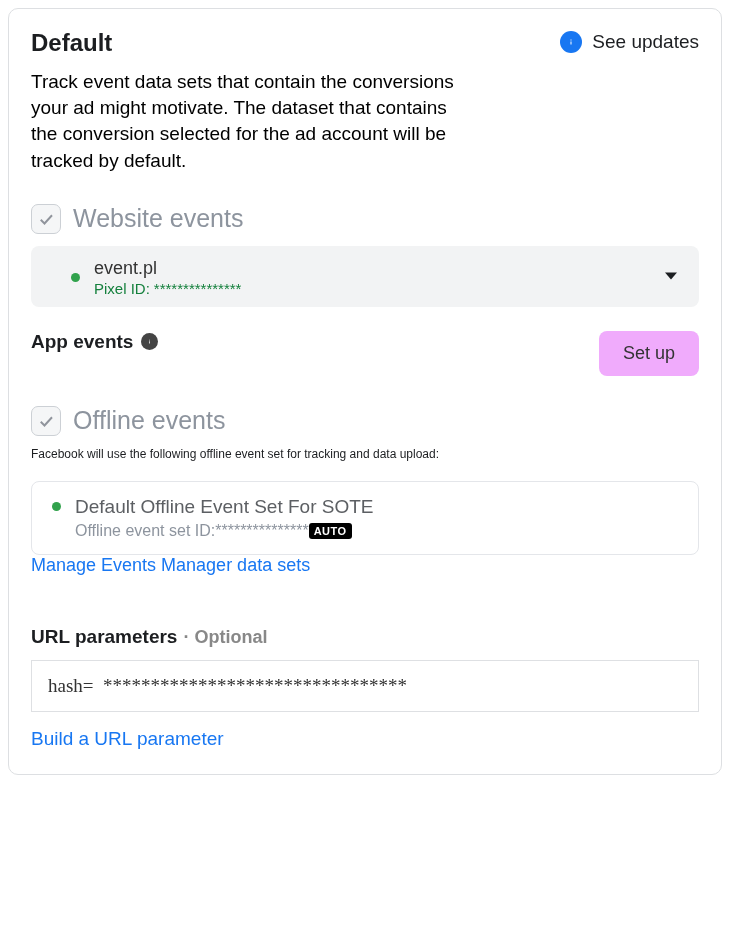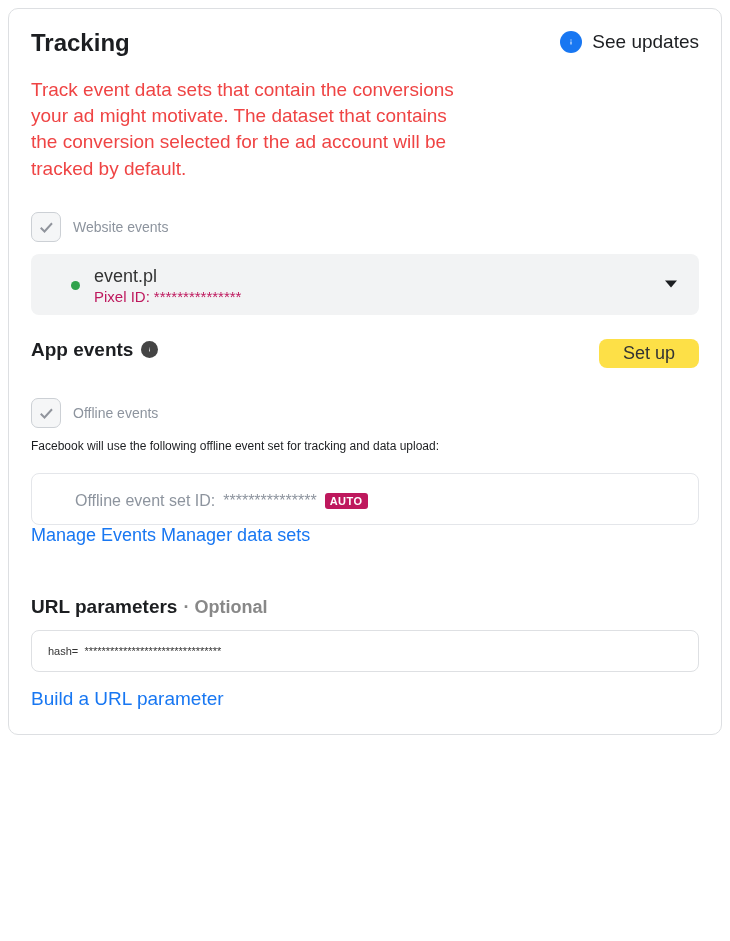--- a/index.html
+++ b/index.html
@@ -20,24 +20,24 @@
       align-items: flex-start;
       justify-content: space-between;
     }
     .header-left { max-width: 440px; }
     .title {
       font-size: 24px;
       font-weight: 700;
       color: #1c1e21;
     }
     .subtitle {
-      margin-top: 20px;
+      margin-top: 12px;
       font-size: 19px;
       line-height: 1.38;
-      color: #ef4444;
+      color: #000000;
     }
     .see-updates {
       display: flex;
       align-items: center;
       gap: 10px;
       cursor: pointer;
       margin-top: 2px;
     }
     .see-updates-text {
       font-size: 19px;
@@ -56,21 +56,21 @@
     .checkbox {
       width: 30px; height: 30px;
       border: 1px solid #ccd0d5;
       border-radius: 7px;
       background: #f5f6f7;
       display: flex; align-items: center; justify-content: center;
       cursor: pointer;
     }
     .checkbox svg { width: 18px; height: 18px; stroke: #90949c; stroke-width: 2.6; fill: none; }
     .checkbox-label {
-      font-size: 14px;
+      font-size: 25px;
       color: #8d949e;
     }
 
     .pixel-block {
       margin-top: 12px;
       background: #f2f3f4;
       border-radius: 8px;
       padding: 12px 18px 10px 18px;
       display: flex;
       align-items: center;
@@ -79,45 +79,45 @@
     }
     .green-dot {
       width: 9px; height: 9px; border-radius: 50%;
       background: #31a24c;
       margin-left: 22px;
       flex-shrink: 0;
     }
     .pixel-info { flex: 1; }
     .pixel-name { font-size: 18px; color: #333; }
     .pixel-sub {
-      font-size: 15px; color: #be185d; margin-top: 1px;
+      font-size: 15px; color: #15803d; margin-top: 1px;
       display: flex; align-items: baseline; gap: 4px;
     }
     .pixel-chevron {
       margin-right: 4px;
       cursor: pointer;
     }
     .pixel-chevron svg { width: 12px; height: 12px; }
 
     .app-events-row {
       margin-top: 24px;
       display: flex; align-items: flex-start; justify-content: space-between;
     }
     .app-events-left { display: flex; align-items: center; gap: 8px; }
     .app-events-label { font-size: 19px; font-weight: 700; color: #1c1e21; }
     .info-small {
       width: 17px; height: 17px; border-radius: 50%;
       background: #444; display: flex; align-items: center; justify-content: center;
     }
     .info-small svg { width: 9px; height: 9px; fill: #fff; }
     .setup-btn {
-      background: #fde047;
+      background: #f0abfc;
       border: none;
       border-radius: 8px;
-      padding: 4px 24px;
+      padding: 12px 24px;
       font-size: 18px;
       color: #333;
       cursor: pointer;
     }
 
     .offline-desc {
       margin-top: 10px;
       font-size: 12px;
       line-height: 1.4;
       color: #1c1e21;
@@ -132,24 +132,24 @@
     .offline-header { display: flex; align-items: center; gap: 14px; }
     .offline-green-dot {
       width: 9px; height: 9px; border-radius: 50%;
       background: #31a24c; flex-shrink: 0;
     }
     .offline-name { font-size: 19px; color: #5c5f63; }
     .offline-sub {
       margin-top: 4px;
       margin-left: 23px;
       font-size: 16px; color: #8d949e;
-      display: flex; align-items: center; gap: 8px;
+      display: flex; align-items: center; gap: 0;
     }
     .auto-badge {
-      background: #be185d;
+      background: #000000;
       color: #fff;
       font-size: 11px;
       font-weight: 600;
       padding: 2px 5px;
       border-radius: 3px;
       letter-spacing: 0.5px;
     }
 
     .link {
       color: #1877f2;
@@ -163,37 +163,37 @@
       margin-top: 22px;
       display: flex; align-items: baseline; gap: 6px;
     }
     .url-params-label { font-size: 19px; font-weight: 700; color: #1c1e21; margin-top: 28px; }
     .url-params-opt { font-size: 18px; font-weight: 700; color: #888; }
 
     .url-input {
       margin-top: 12px;
       width: 100%;
       border: 1px solid #dee0e3;
-      border-radius: 8px;
+      border-radius: 0;
       padding: 14px 16px;
-      font-size: 11px;
+      font-size: 19px;
       color: #333;
-      font-family: Liberation Sans, sans-serif;
+      font-family: Liberation Serif, serif;
     }
 
     .link-build { margin-top: 16px; font-size: 19px; }
   </style>
 </head>
 <body>
 
 <div class="card">
 
   <div class="header-row">
     <div class="header-left">
-      <div class="title">Tracking</div>
+      <div class="title">Default</div>
       <div class="subtitle">Track event data sets that contain the conversions your ad might motivate. The dataset that contains the conversion selected for the ad account will be tracked by default.</div>
     </div>
     <div class="see-updates">
       <span class="info-circle">
         <svg viewBox="0 0 24 24">
             <path d="M11 7h2v2h-2zM11 11h2v6h-2z"></path>
           </svg>
       </span>
       <span class="see-updates-text">See updates</span>
     </div>
@@ -246,20 +246,24 @@
       <div class="checkbox">
         <svg viewBox="0 0 24 24">
             <polyline points="5 13 10 18 20 7"></polyline>
           </svg>
       </div>
       <span class="checkbox-label">Offline events</span>
     </div>
     <div class="offline-desc">Facebook will use the following offline event set for tracking and data upload:</div>
 
     <div class="offline-block">
+      <div class="offline-header">
+        <span class="offline-green-dot"></span>
+        <span class="offline-name">Default Offline Event Set For SOTE</span>
+      </div>
       <div class="offline-sub">
         <span>Offline event set ID:</span>
         <span>***************</span>
         <span class="auto-badge">AUTO</span>
       </div>
     </div>
 
     <a class="link link-manage">Manage Events Manager data sets</a>
   </div>
 

